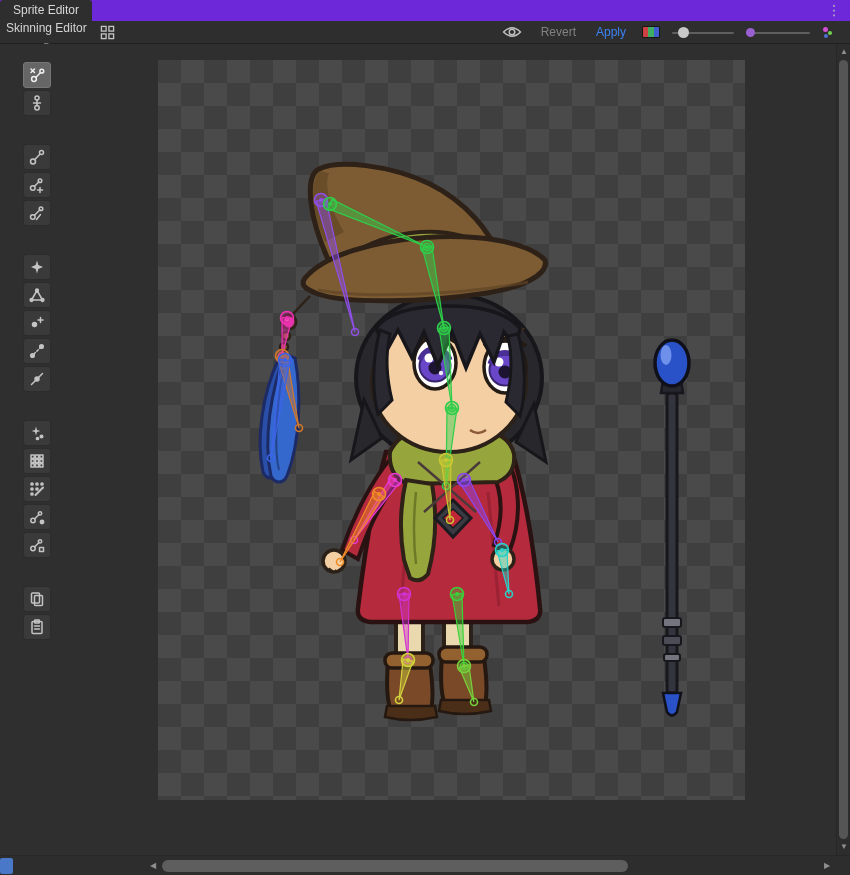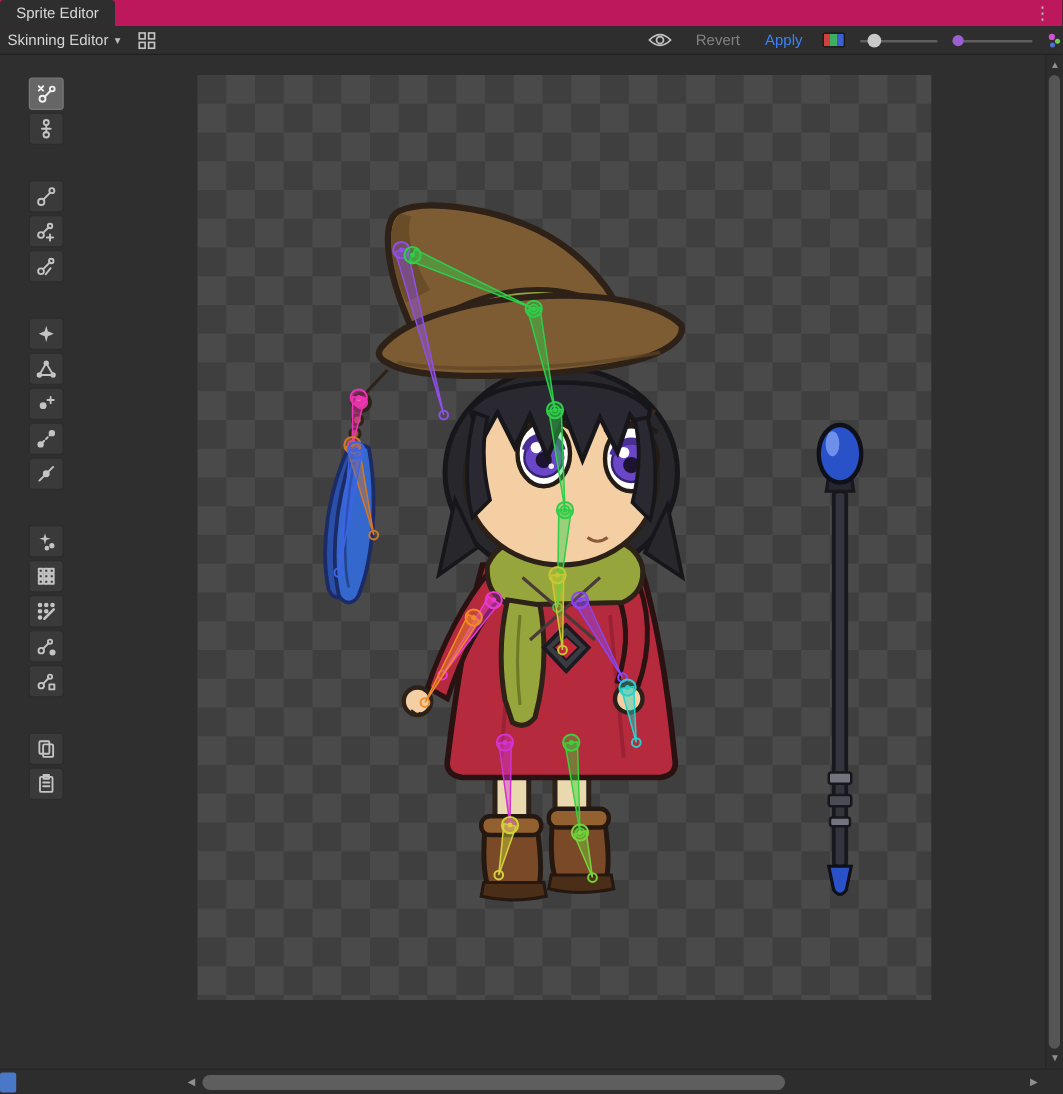--- a/index.html
+++ b/index.html
@@ -1,33 +1,33 @@
 <!DOCTYPE html>
 <html><head>
 <meta charset="utf-8">
 <style>
   * { margin:0; padding:0; box-sizing:border-box; }
   html,body { width:850px; height:875px; overflow:hidden; }
   body { font-family:"Liberation Sans", sans-serif; background:#2f2f2f; position:relative; }
 
   
-  .tabbar { position:absolute; top:0; left:0; right:0; height:21px; background:#be185d;text-decoration:underline; }
+  .tabbar { position:absolute; top:0; left:0; right:0; height:21px; background:#6d28d9;text-decoration:underline; }
   .tab { position:absolute; left:0; top:0; height:21px; background:#2e2e2e; color:#d8d8d8;
          font-size:12px; line-height:21px; padding:0 13px; border-radius:3px 3px 0 0; }
   .kebab { position:absolute; right:5px; top:0; color:#bdbdbd; font-size:14px; line-height:20px;
            padding:0 4px; cursor:pointer; }
 
   
   .toolbar { position:absolute; top:21px; left:0; right:0; height:23px; background:#2e2e2e;
              border-bottom:1px solid #202020; display:flex; align-items:center; color:#d4d4d4;
              font-size:12px; }
-  .dropdown { display:flex; align-items:center; gap:5px; padding:0 8px 0 6px; height:100%; cursor:pointer; }
+  .dropdown { display:flex; align-items:center; gap:5px; padding:0 8px 0 6px; height:100%; cursor:pointer;flex-direction:column; }
   .dropdown .arrow { font-size:9px; color:#c0c0c0; }
   .tb-iconbtn { width:26px; height:20px; display:flex; align-items:center; justify-content:center; cursor:pointer; }
-  .tb-right { margin-left:auto; display:flex; align-items:center; gap:12px; padding-right:0; }
+  .tb-right { margin-left:auto; display:flex; align-items:center; gap:12px; padding-right:16px; }
   .tb-text-btn { color:#828282; padding:0 4px; cursor:pointer; }
   .tb-text-btn.apply { color:#3b82f6; }
   .rgb-icon { width:18px; height:12px; border:1px solid #161616; border-radius:2px; overflow:hidden;
               display:flex; cursor:pointer; }
   .rgb-icon span { flex:1; }
   .slider { position:relative; cursor:pointer; height:15px; }
   .slider .track { position:absolute; top:7px; left:0; right:0; height:2px; background:#5f5f5f; border-radius:1px; }
   .slider .knob { position:absolute; top:2px; width:11px; height:11px; border-radius:50%; background:#c9c9c9; }
   .slider .knob.purple { background:#9a5fd0; width:9px; height:9px; top:3px; }
   .sparkle { position:relative; width:12px; height:14px; }

